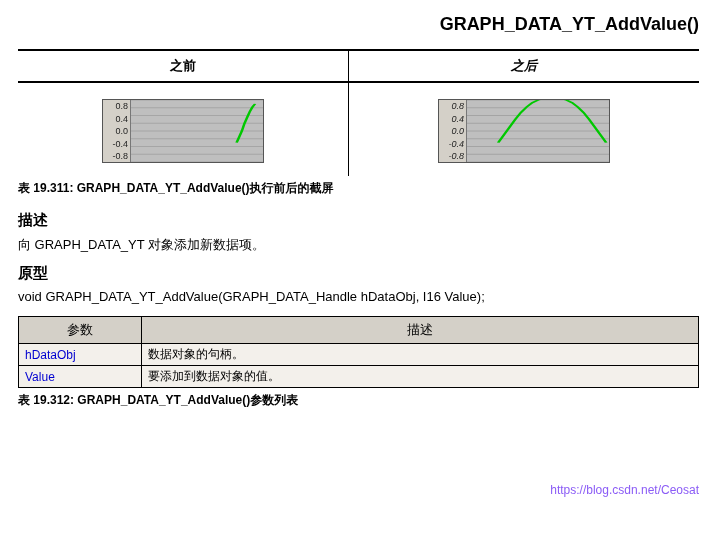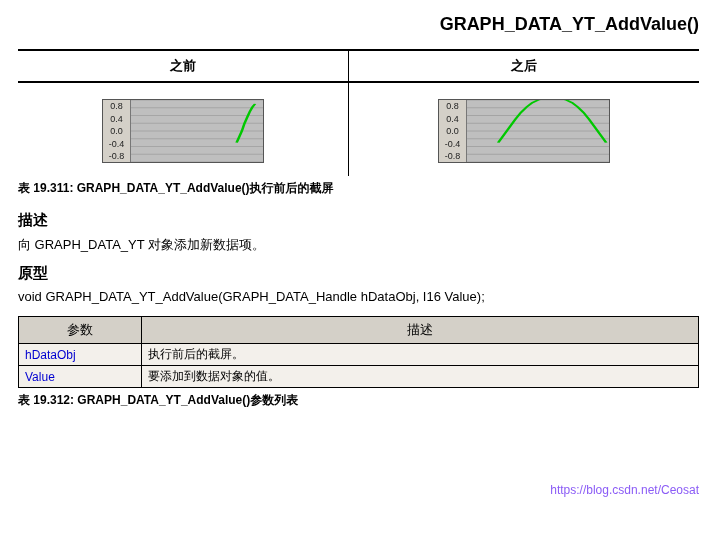--- a/index.html
+++ b/index.html
@@ -29,41 +29,41 @@
     padding: 6px 0;
     font-weight: bold;
     font-size: 13px;
     text-align: center;
   }
   .comp-table td {
     padding: 16px 0 10px 0;
     text-align: center;
     vertical-align: middle;
   }
-  .comp-table .vline { border-left: 1px solid #000; }
+  .comp-table .vline { border-left: 1px solid #000; font-style: italic; }
   .mini-graph {
     display: inline-block;
     border: 1px solid #555;
     background: #fff;
     position: relative;
   }
   .mini-graph .ticks {
     position: absolute;
     left: 0; top: 0; bottom: 0;
     width: 28px;
     background: #d4d0c8;
     border-right: 1px solid #777;
     font-size: 9px;
     color: #222;
     display: flex;
     flex-direction: column;
     justify-content: space-between;
     padding: 1px 2px;
     box-sizing: border-box;
-    text-align: center;
+    text-align: right;
   }
   .mini-graph .plot {
     position: absolute;
     left: 28px; right: 0; top: 0; bottom: 0;
     background: #bfbfbf;
   }
   .mini-graph svg { width: 100%; height: 100%; display: block; }
   .caption {
     font-size: 12px;
     font-weight: bold;
@@ -185,21 +185,21 @@
 <p class="proto">void GRAPH_DATA_YT_AddValue(GRAPH_DATA_Handle hDataObj, I16 Value);</p>
 
 <table class="param-table">
   <tbody>
       <tr>
     <th>参数</th>
     <th>描述</th>
   </tr>
   <tr>
     <td class="pname">hDataObj</td>
-    <td>执行前后的截屏。</td>
+    <td>数据对象的句柄。</td>
   </tr>
   <tr>
     <td class="pname">Value</td>
     <td>要添加到数据对象的值。</td>
   </tr>
 </tbody>
   </table>
 <div class="caption">表 19.312: GRAPH_DATA_YT_AddValue()参数列表</div>
 
 <div class="watermark">https://blog.csdn.net/Ceosat</div>

